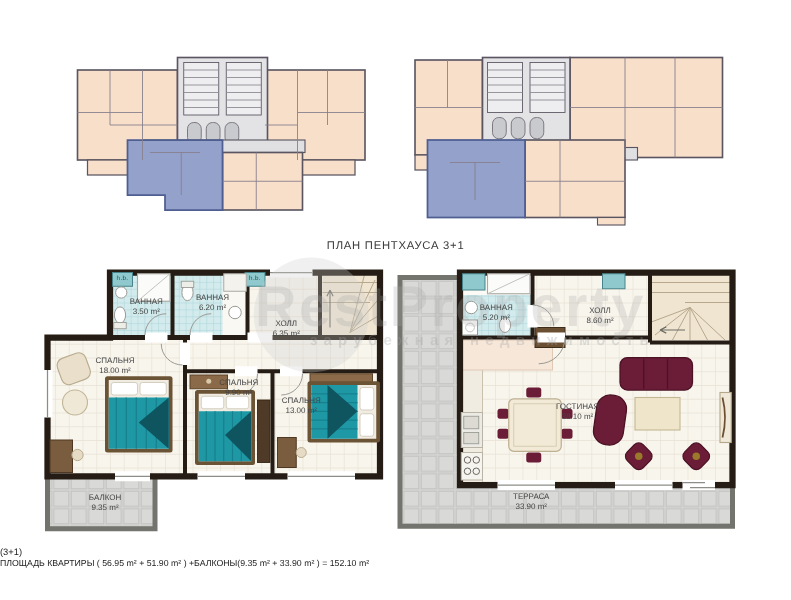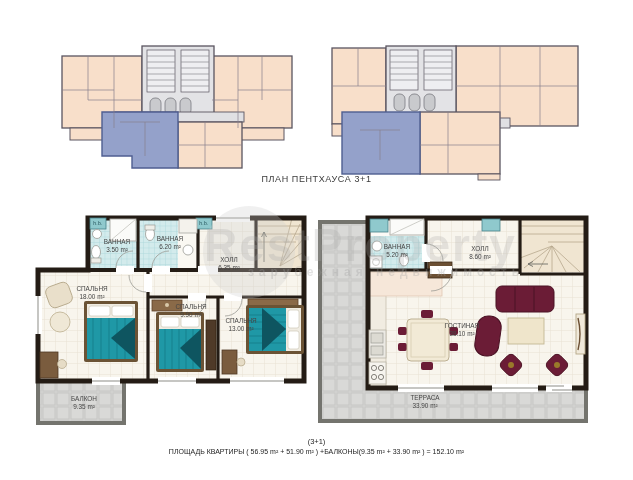--- a/index.html
+++ b/index.html
@@ -2,21 +2,21 @@
 <html><head>
 <meta charset="utf-8">
 <style>
   html,body{margin:0;padding:0;background:#ffffff;}
   #stage{
     position:relative;width:633px;height:480px;background:#ffffff;overflow:hidden;
     font-family:"Liberation Sans", sans-serif;
   }
   #plan-svg{position:absolute;left:0;top:0;}
   .title{
-    position:absolute;top:174px;left:0;right:0;text-align:center;
+    position:absolute;top:191px;left:0;right:0;text-align:center;
     font-size:9px;letter-spacing:.6px;color:#3a3a3a;
   }
   .rlabel{
     position:absolute;transform:translate(-50%,-50%);text-align:center;
     font-size:6.4px;line-height:1.25;color:#454545;white-space:nowrap;z-index:5;
   }
   .rlabel .nm, .rlabel .ar{display:block;}
   .hb{
     position:absolute;transform:translate(-50%,-50%);font-size:5px;color:#215057;
     z-index:5;letter-spacing:.3px;
@@ -27,21 +27,21 @@
     background:rgba(205,205,205,0.30);
   }
   .wm-brand{
     left:204px;top:218px;font-size:46px;font-weight:bold;
     color:rgba(168,168,168,0.26);letter-spacing:2px;
   }
   .wm-tag{
     left:248px;top:265px;font-size:12px;font-weight:bold;letter-spacing:5px;
     color:rgba(158,158,158,0.30);
   }
-  .cap{position:absolute;left:0;right:0;text-align:center;color:#1d1d1d;z-index:5;}
+  .cap{position:absolute;left:0;right:0;color:#1d1d1d;z-index:5;}
   .cap1{top:437px;font-size:7.5px;}
   .cap2{top:448px;font-size:7px;}
 </style>
 </head>
 <body>
 
 <div id="stage">
 
 <svg id="plan-svg" width="633" height="480" viewBox="0 0 633 480">
   <defs>

